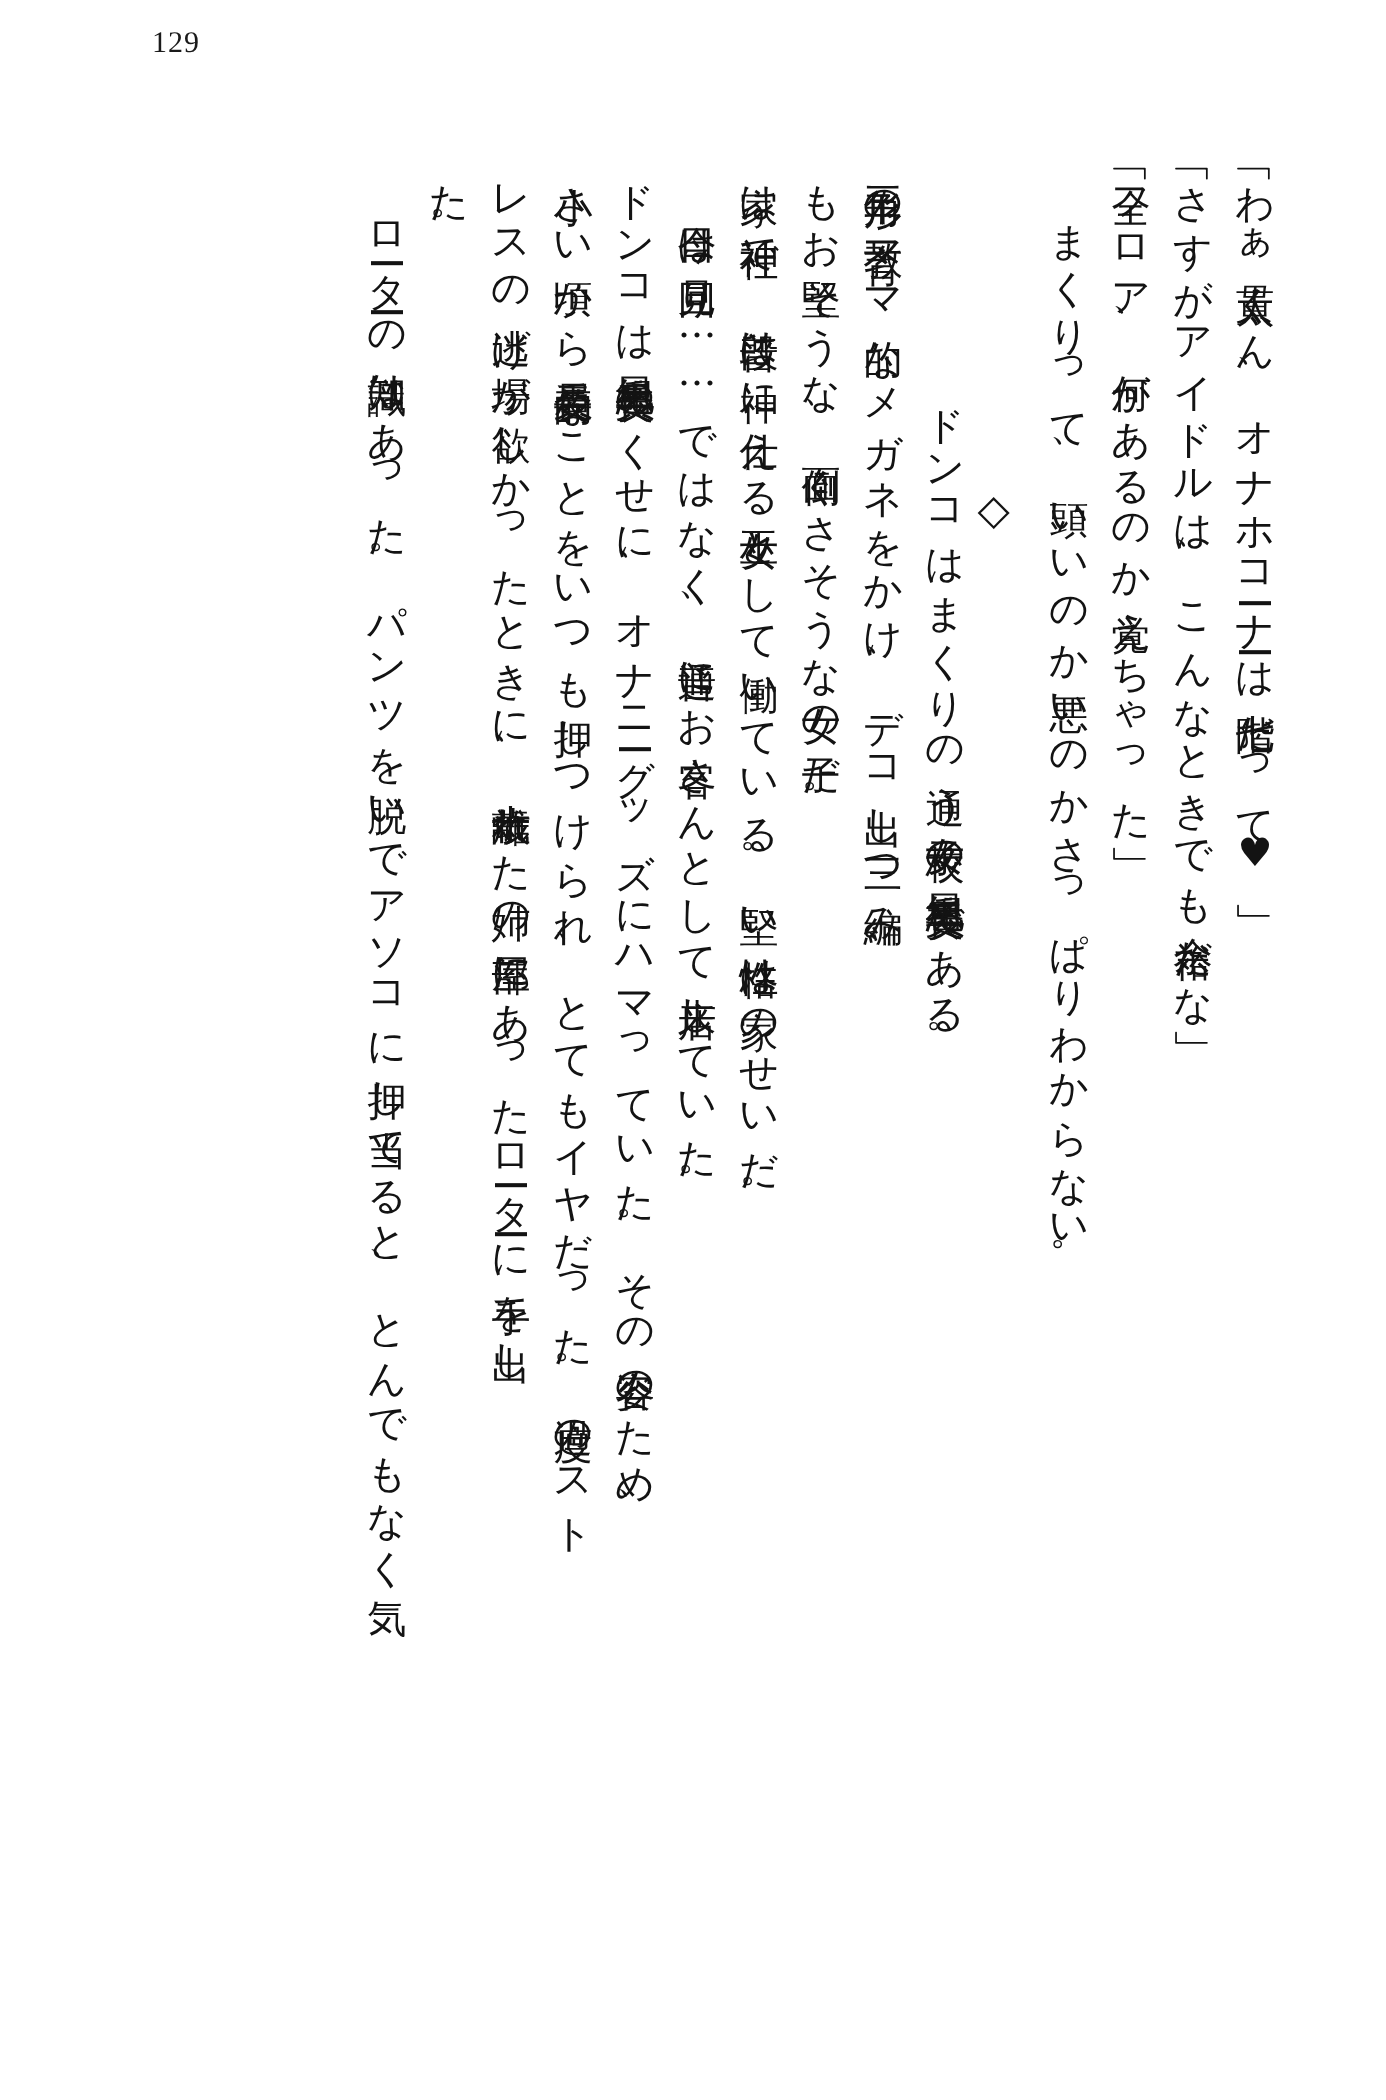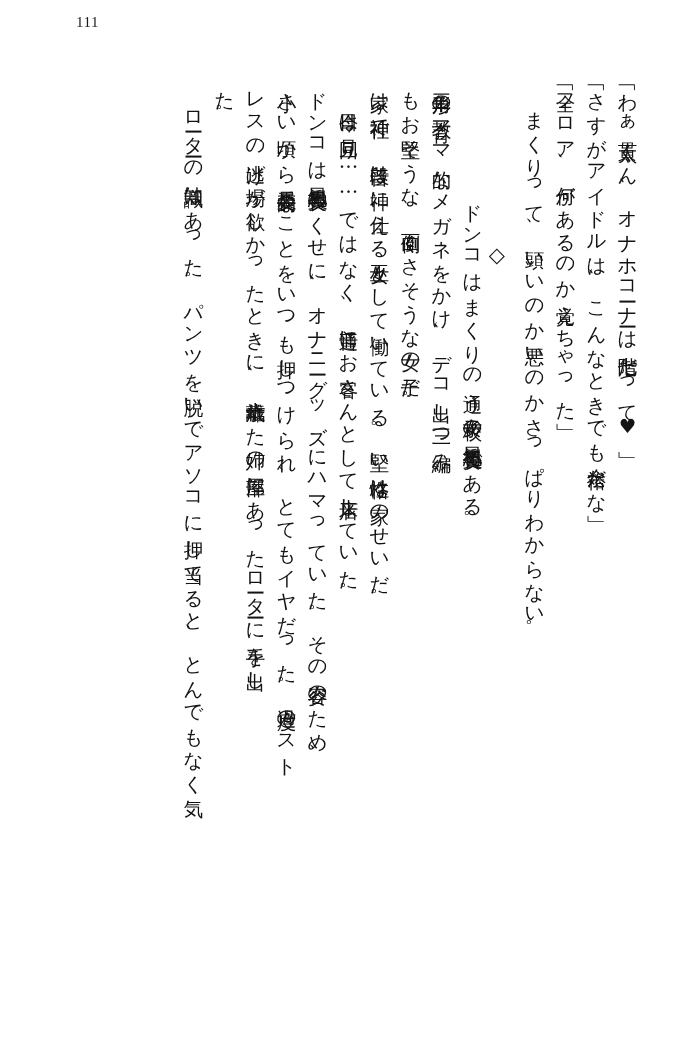--- a/index.html
+++ b/index.html
@@ -71,21 +71,21 @@
   }
   .diamond-glyph {
     font-size: 21px;
     line-height: 1;
     color: #131313;
   }
 </style>
 </head>
 <body>
 
-<div class="page-number">111</div>
+<div class="page-number">129</div>
 
 <div class="text-body">
   <div class="column col-indent-1">「わぁ貫太くん、オナホコーナーは七階だって♥」</div>
   <div class="column col-indent-1">「さすがアイドルは、こんなときでも余裕だな」</div>
   <div class="column col-indent-1">「全フロア、何があるのか覚えちゃった」</div>
   <div class="column col-indent-2">まくりって、頭いいのか悪いのかさっぱりわからない。</div>
   <div class="column col-diamond">
     <span class="diamond-glyph">◇</span>
   </div>
   <div class="column col-indent-3">ドンコはまくりの通う女子校の風紀委員長である。</div>

